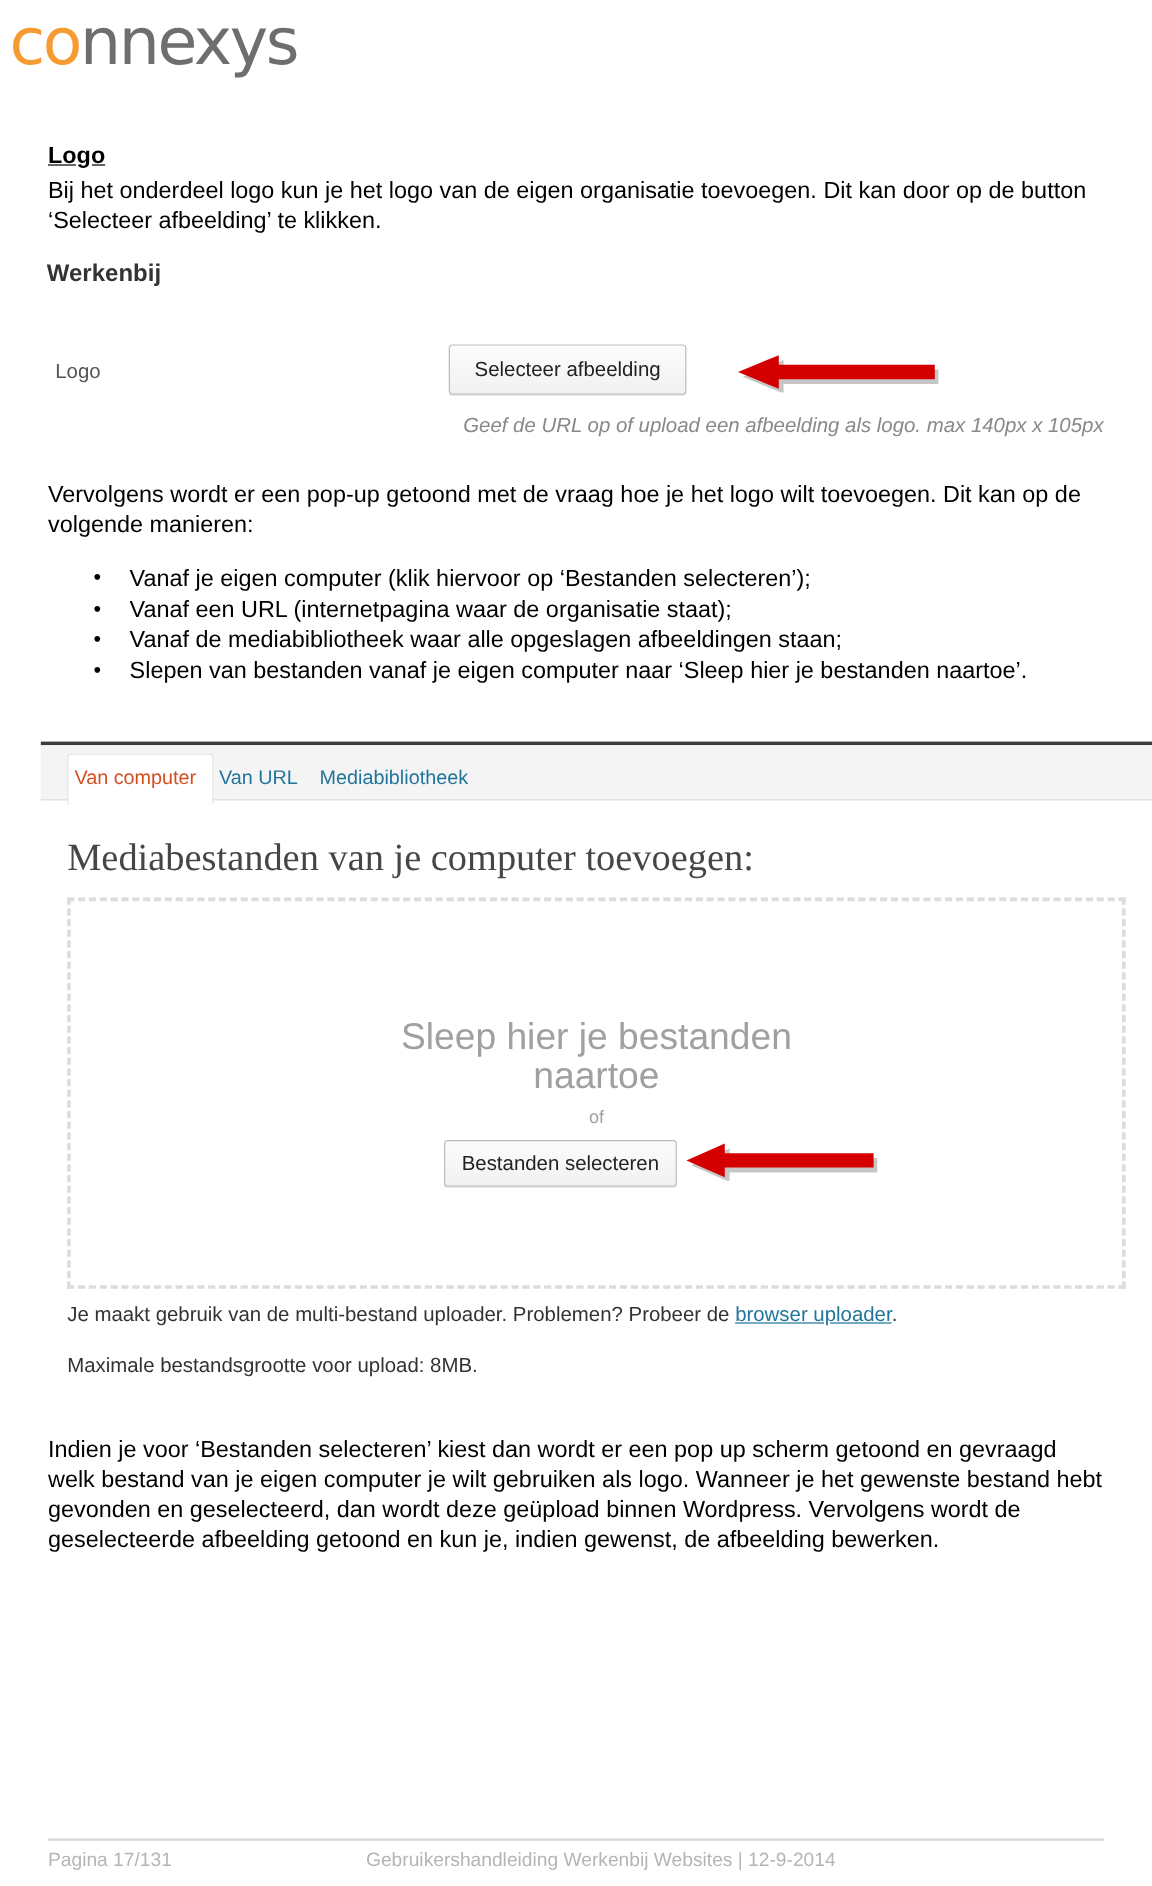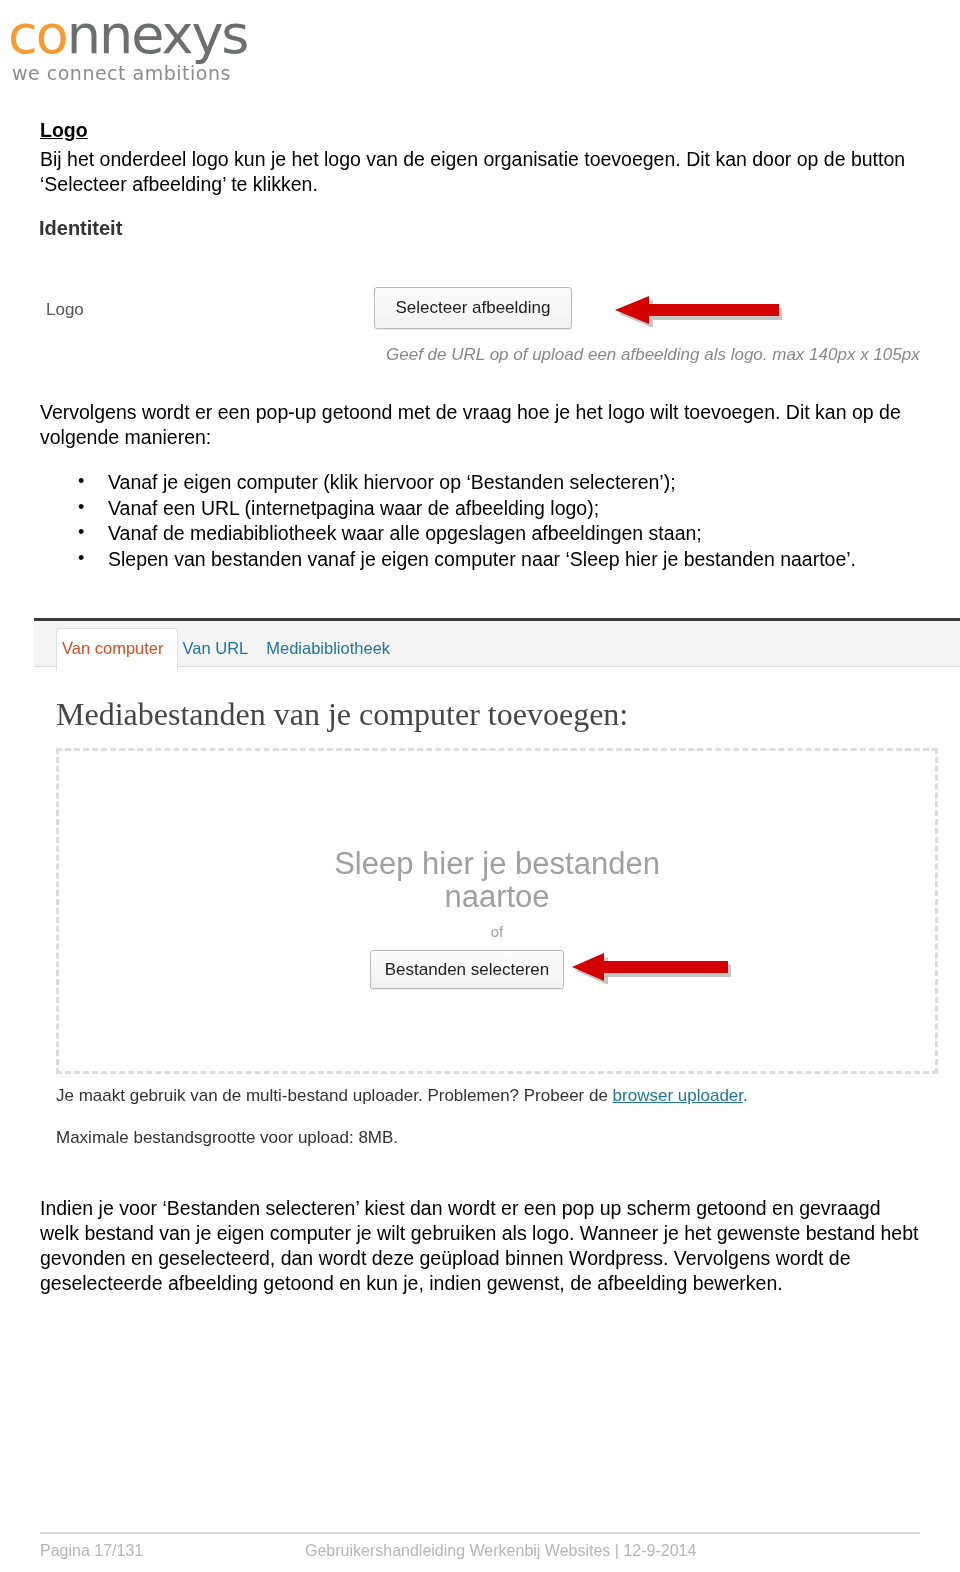--- a/index.html
+++ b/index.html
@@ -294,50 +294,49 @@
     left: 265px;
     top: 0;
     white-space: nowrap;
   }
 </style>
 </head>
 <body>
 
 <div class="brand">
   <div class="brand-wordmark"><span class="accent">co</span><span>nnexys</span></div>
-  <div class="brand-tagline">we connect ambitions</div>
 </div>
 
 <div class="doc" style="top:118px;">
   <p class="heading-logo">Logo</p>
   <p class="para" style="margin-top:4px;">Bij het onderdeel logo kun je het logo van de eigen organisatie toevoegen. Dit kan door op de button ‘Selecteer afbeelding’ te klikken.</p>
 </div>
 
 <div class="shot-identiteit">
-  <div class="id-title">Identiteit</div>
+  <div class="id-title">Werkenbij</div>
   <div class="id-row-label">Logo</div>
   <div class="btn-grey" id="btn-selecteer-afbeelding">Selecteer afbeelding</div>
 
   <div class="arrow-left" style="left:578px; top:288px; width:170px; height:34px; top:88px;">
     <svg width="170" height="34" viewBox="0 0 170 34" xmlns="http://www.w3.org/2000/svg">
       <g transform="translate(3,3)">
         <path d="M0 14 L34 0 L34 8 L164 8 L164 20 L34 20 L34 28 Z" fill="#808080" opacity="0.45" transform="translate(4,4)"></path>
         <path d="M0 14 L34 0 L34 8 L164 8 L164 20 L34 20 L34 28 Z" fill="#d40000"></path>
       </g>
     </svg>
   </div>
 
   <div class="id-help">Geef de URL op of upload een afbeelding als logo. max 140px x 105px</div>
 </div>
 
 <div class="doc" style="top:400px;">
   <p class="para">Vervolgens wordt er een pop-up getoond met de vraag hoe je het logo wilt toevoegen. Dit kan op de volgende manieren:</p>
   <ul class="manieren" style="margin-top:20px;">
     <li>Vanaf je eigen computer (klik hiervoor op ‘Bestanden selecteren’);</li>
-    <li>Vanaf een URL (internetpagina waar de afbeelding logo);</li>
+    <li>Vanaf een URL (internetpagina waar de organisatie staat);</li>
     <li>Vanaf de mediabibliotheek waar alle opgeslagen afbeeldingen staan;</li>
     <li>Slepen van bestanden vanaf je eigen computer naar ‘Sleep hier je bestanden naartoe’.</li>
   </ul>
 </div>
 
 <div class="shot-uploader">
   <div class="up-topline"></div>
 
   <div class="tabbar">
     <div class="tabs">

